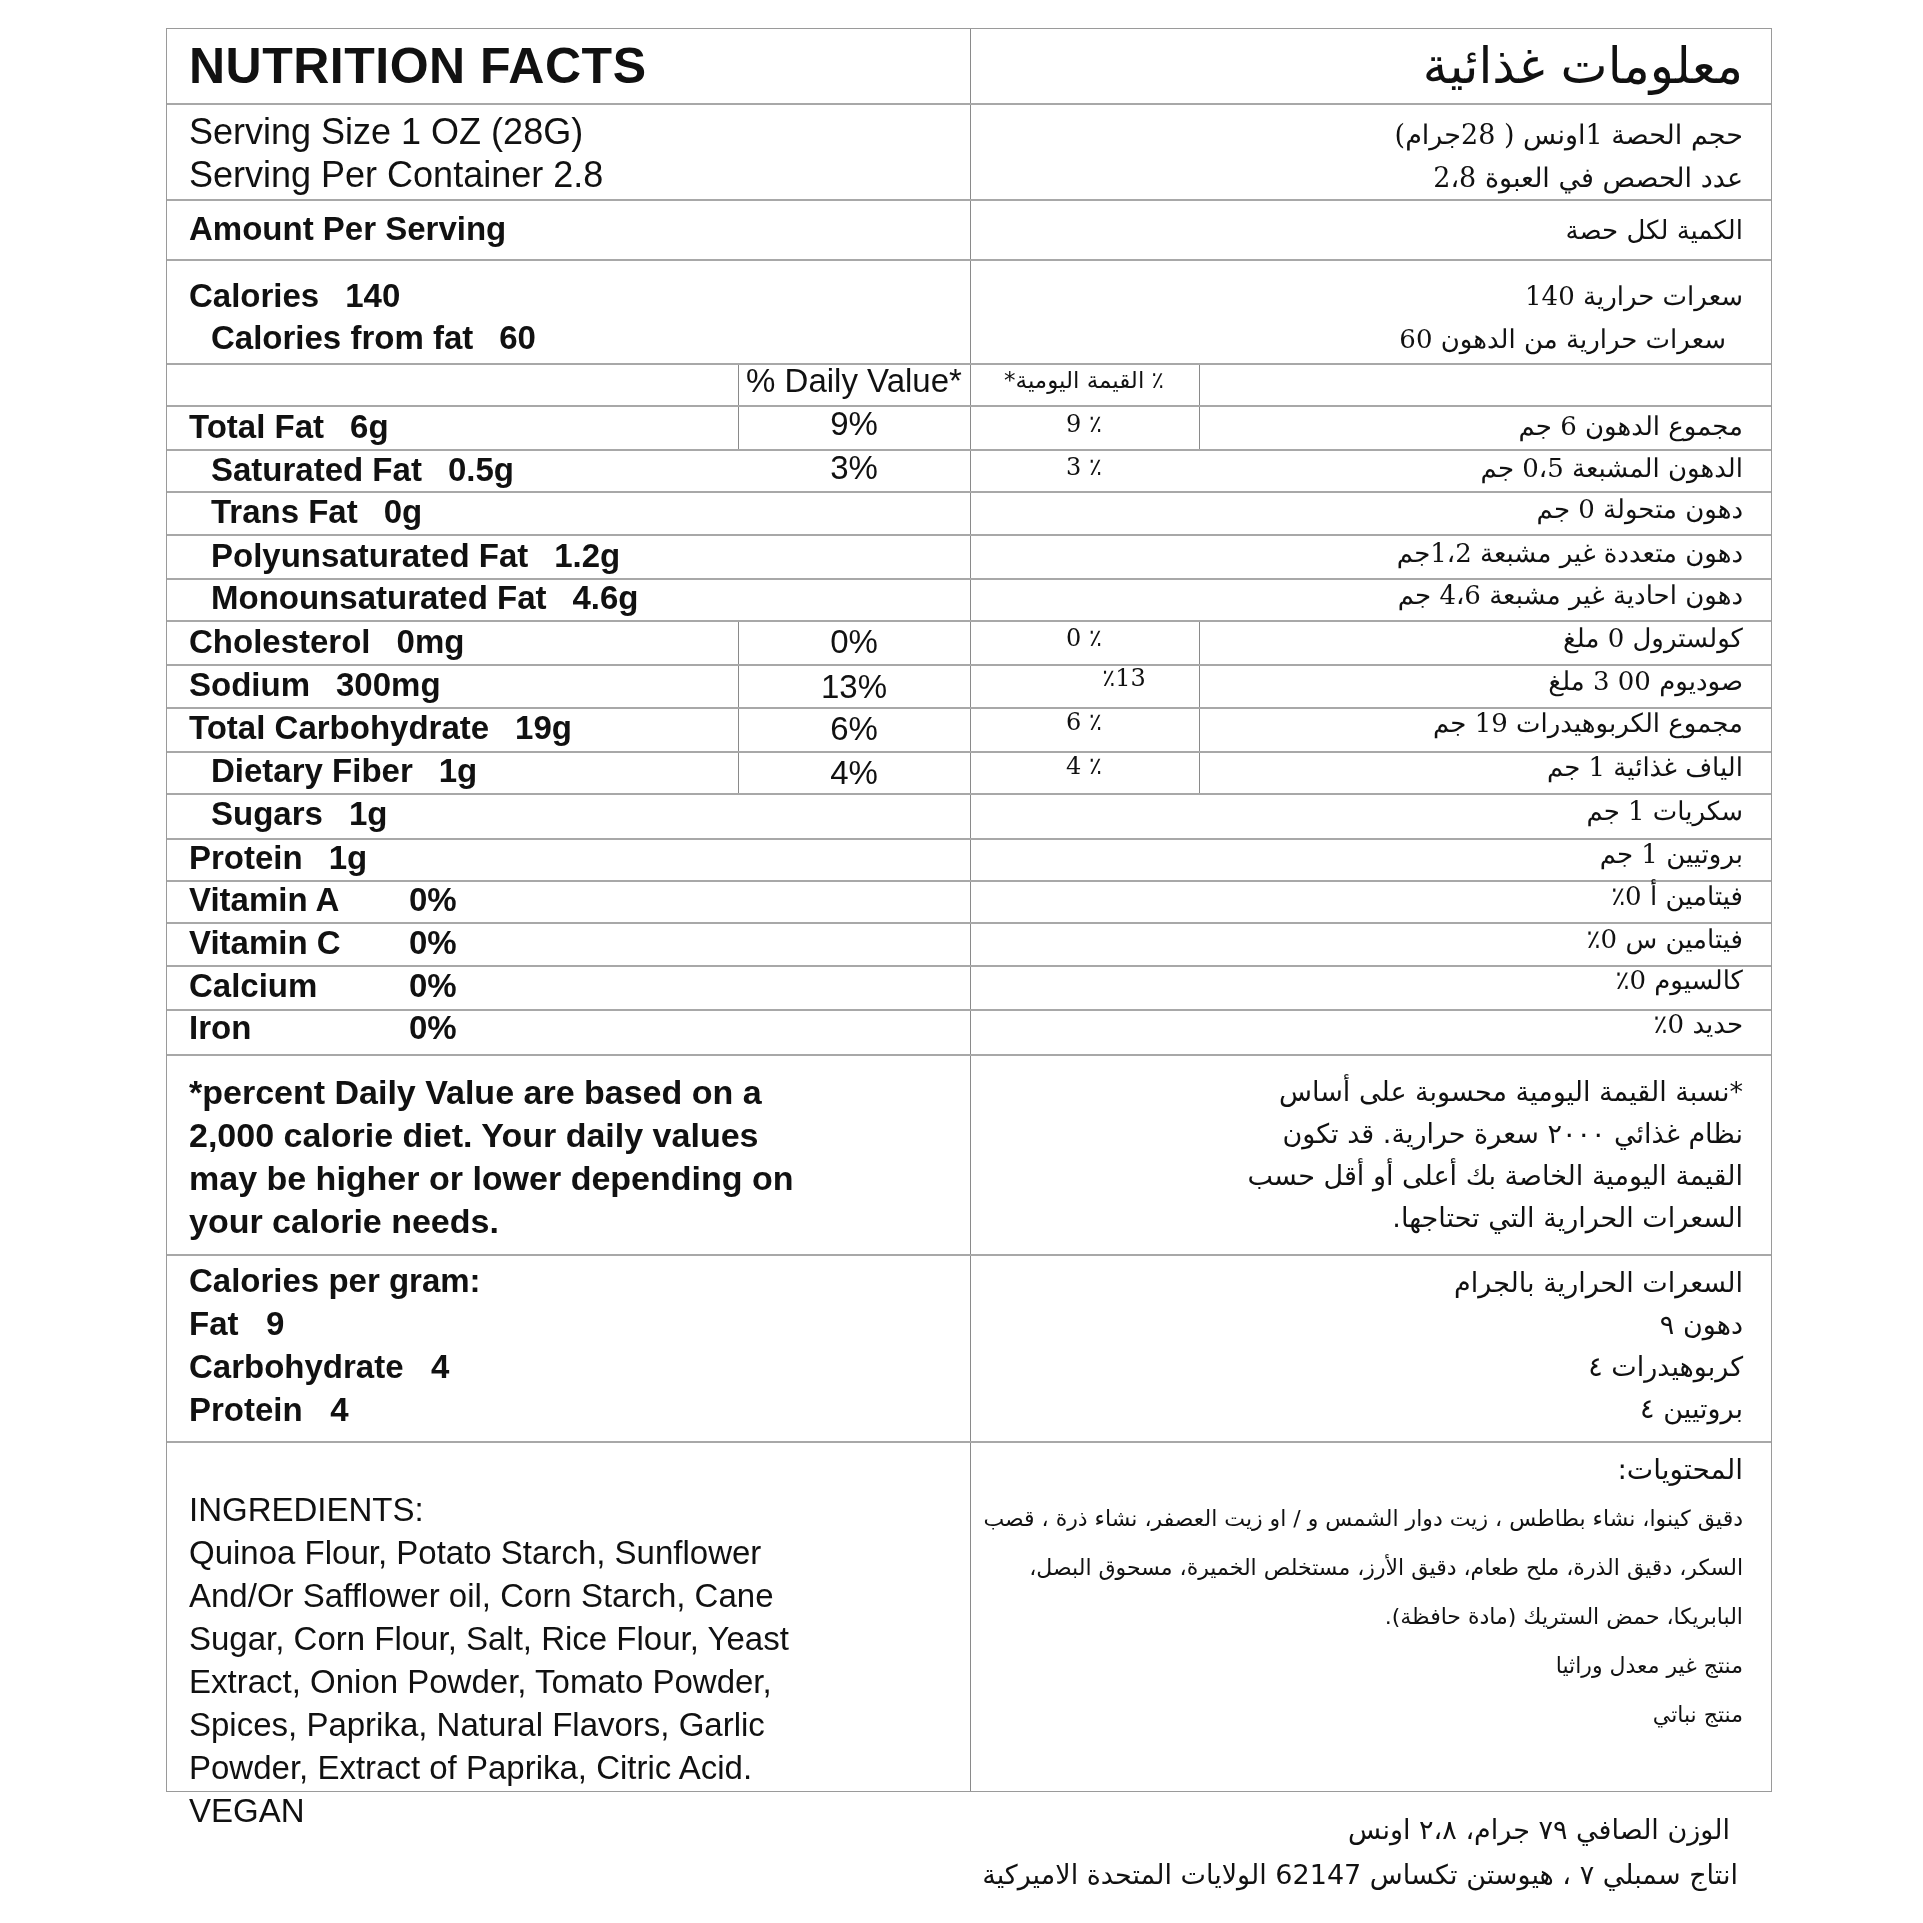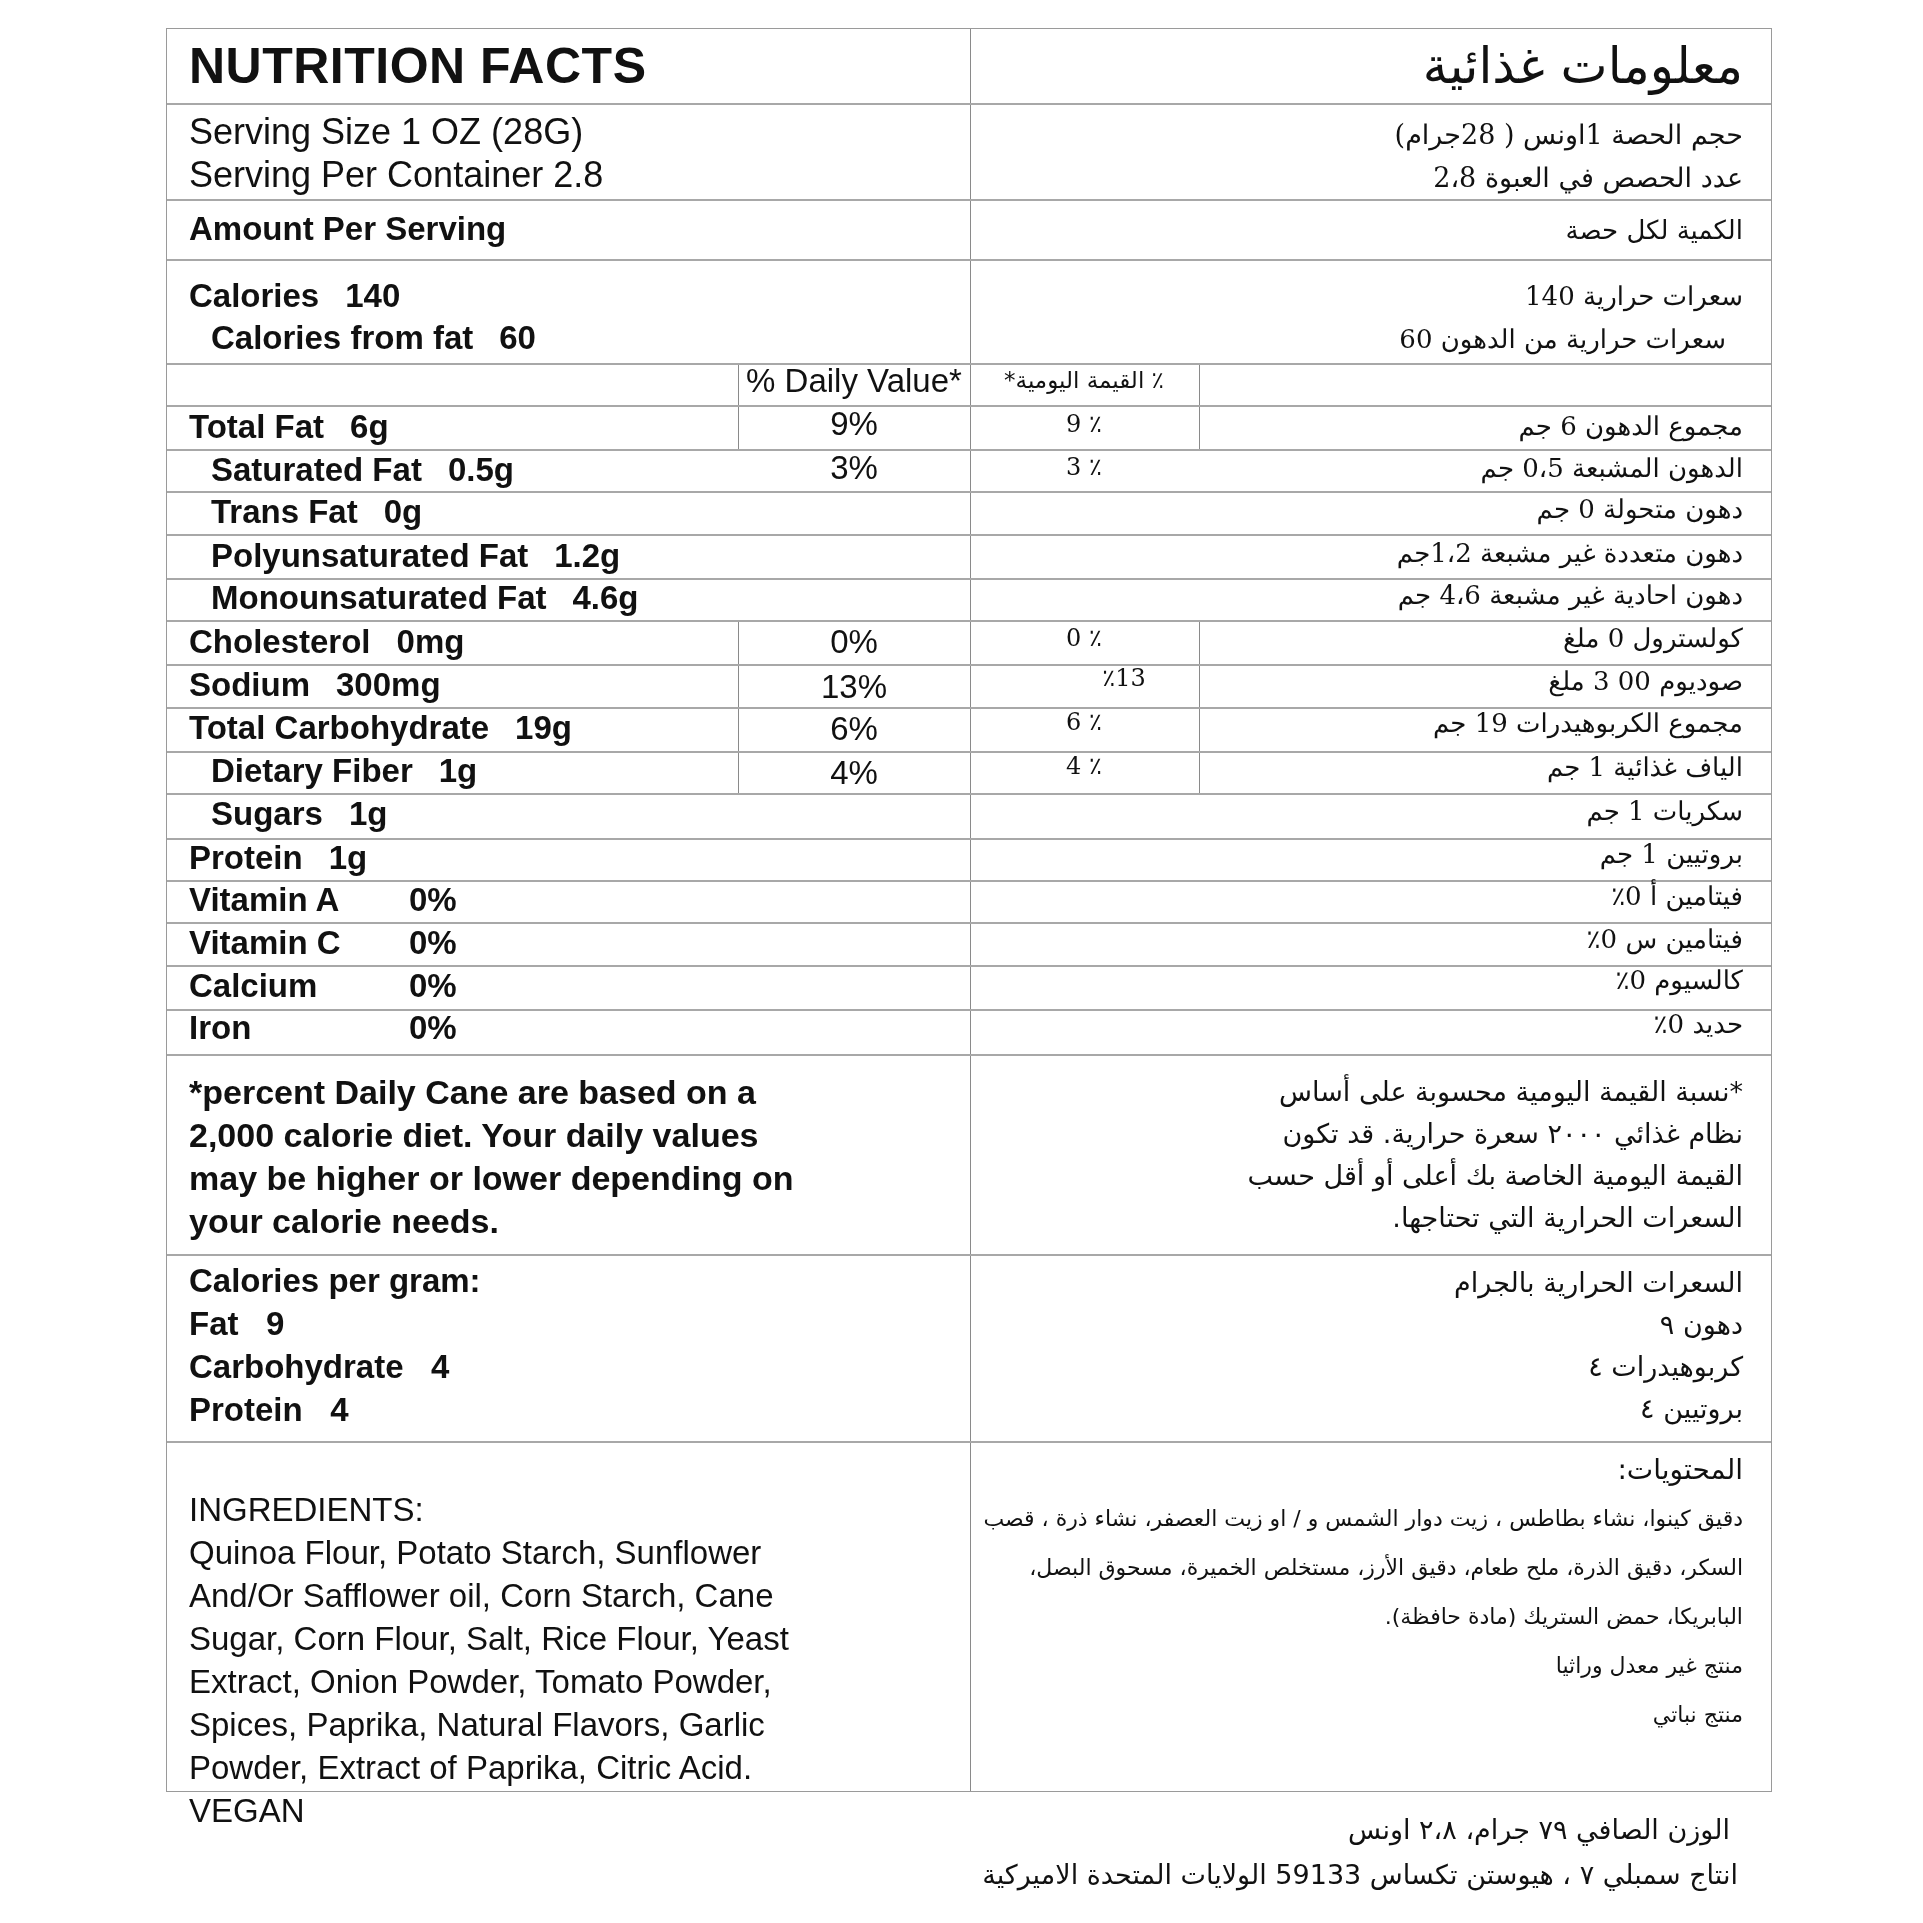--- a/index.html
+++ b/index.html
@@ -147,21 +147,21 @@
     <div class="ar row-ar" style="top:895px;">فيتامين س  0٪</div>
 
     <div class="en row-en" style="top:938px;"><span class="vtab">Calcium</span><span>0%</span></div>
     <div class="ar row-ar" style="top:936px;">كالسيوم    0٪</div>
 
     <div class="en row-en" style="top:980px;"><span class="vtab">Iron</span><span>0%</span></div>
     <div class="ar row-ar" style="top:980px;">حديد      0٪</div>
   </div>
 
   <div class="en para-en" style="top:1042px;">
-    <div>*percent Daily Cane are based on a</div>
+    <div>*percent Daily Value are based on a</div>
     <div>2,000 calorie diet. Your daily values</div>
     <div>may be higher or lower depending on</div>
     <div>your calorie needs.</div>
   </div>
   <div class="ar para-ar" style="top:1042px;">
     <div>*نسبة القيمة اليومية محسوبة على أساس</div>
     <div>نظام غذائي ٢٠٠٠ سعرة حرارية. قد تكون</div>
     <div>القيمة اليومية الخاصة بك أعلى أو أقل حسب</div>
     <div>السعرات الحرارية التي تحتاجها.</div>
   </div>
@@ -193,14 +193,14 @@
     <div style="font-size:28px;">المحتويات:</div>
     <div style="white-space:nowrap;">دقيق كينوا، نشاء بطاطس ، زيت دوار الشمس و / او زيت العصفر، نشاء ذرة ، قصب</div>
     <div style="white-space:nowrap;">السكر، دقيق الذرة، ملح طعام، دقيق الأرز، مستخلص الخميرة، مسحوق البصل،</div>
     <div style="white-space:nowrap;">البابريكا، حمض الستريك (مادة حافظة).</div>
     <div>منتج غير معدل وراثيا</div>
     <div>منتج نباتي</div>
   </div>
 </div>
 
 <div class="footer-ar" style="top:1814px; right:194px;">الوزن الصافي ٧٩ جرام، ٢،٨ اونس</div>
-<div class="footer-ar" style="top:1859px;">انتاج سمبلي ٧ ، هيوستن تكساس 59133 الولايات المتحدة الاميركية</div>
+<div class="footer-ar" style="top:1859px;">انتاج سمبلي ٧ ، هيوستن تكساس 62147 الولايات المتحدة الاميركية</div>
 
 
 </body></html>

